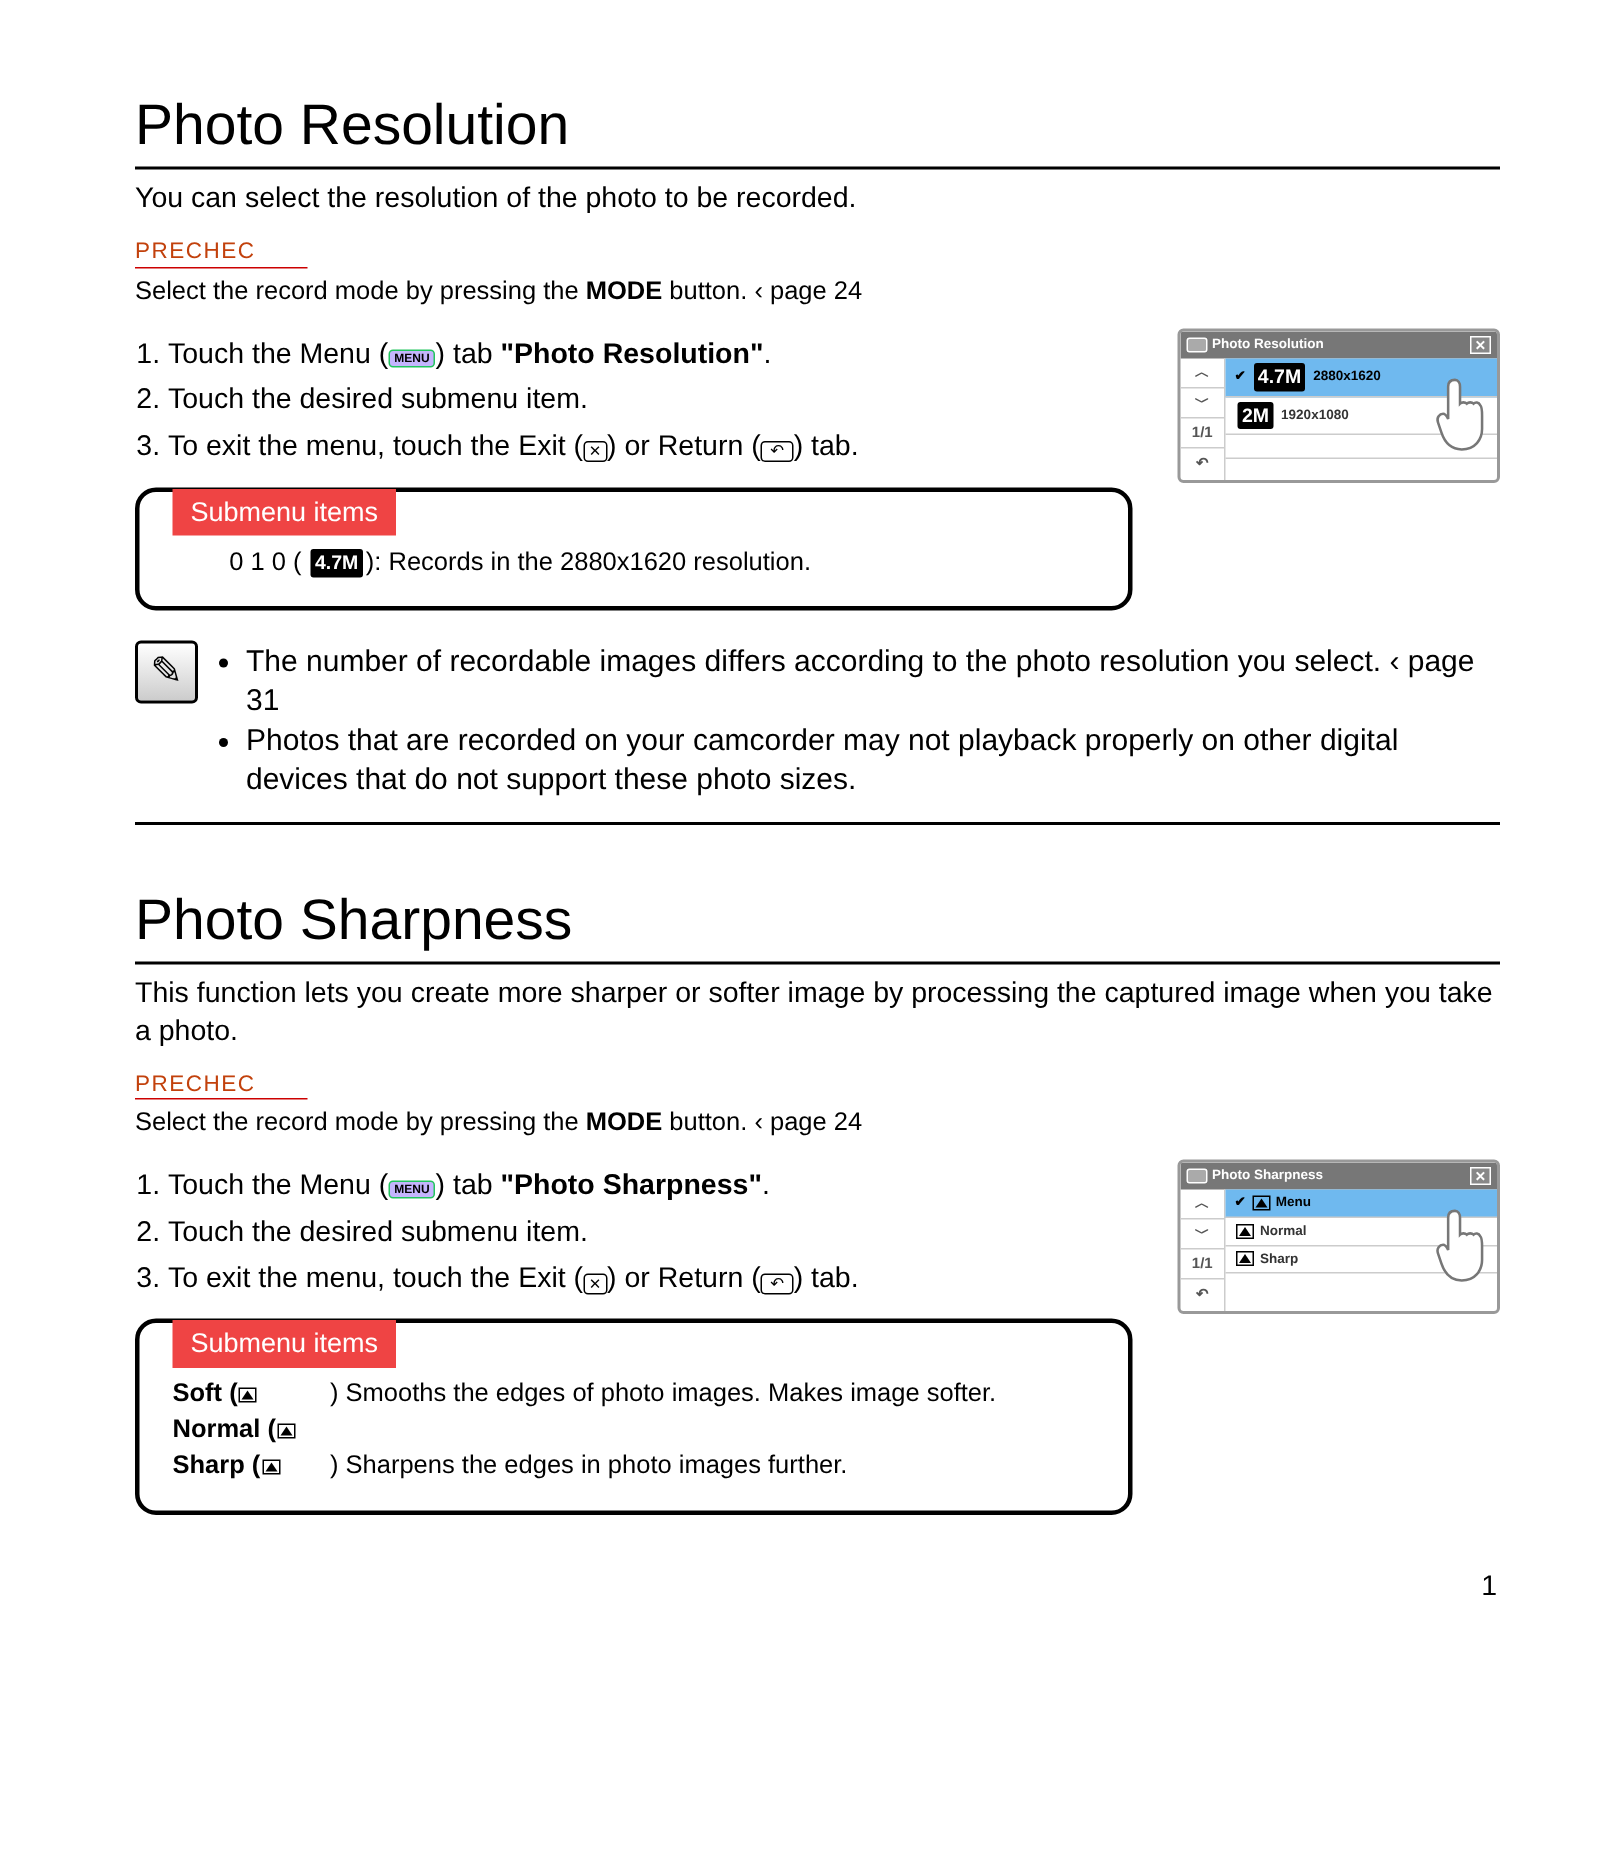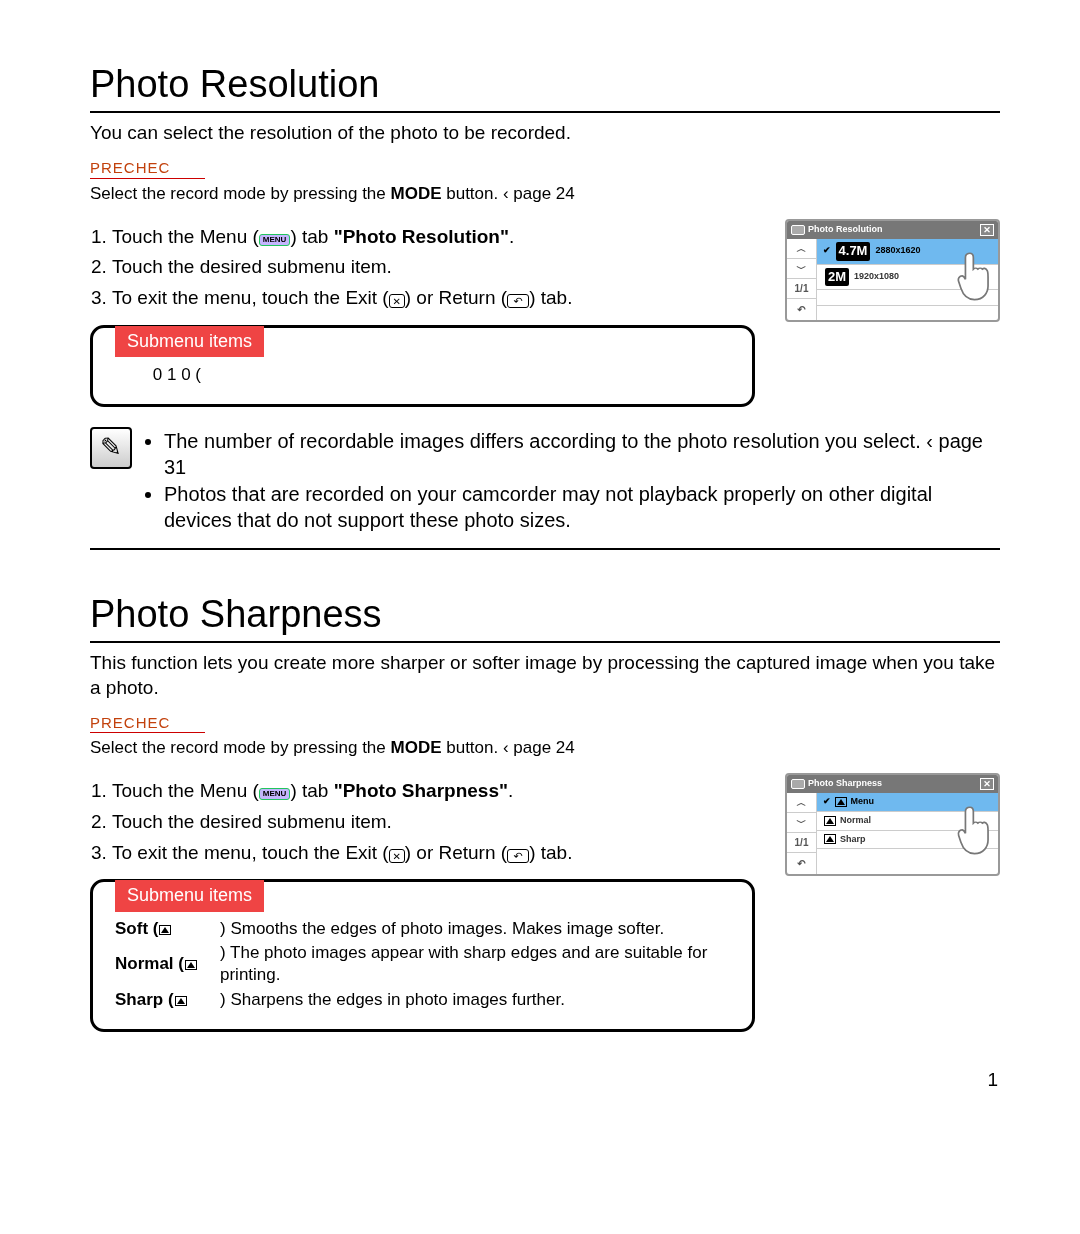--- a/index.html
+++ b/index.html
@@ -273,20 +273,21 @@
       <li>
         <span>To exit the menu, touch the Exit (</span><span class="icon-box">✕</span><span>) or Return (</span><span class="icon-return">↶</span><span>) tab.</span>
       </li>
     </ol>
 
     <div class="submenu-box">
       <div class="submenu-tab">Submenu items</div>
       <div class="submenu-content">
         <div class="submenu-row">
           <span class="lbl">0 1  0 (</span>
+          <span><span class="chip">4.7M</span><span>): Records in the 2880x1620 resolution.</span></span>
         </div>
       </div>
     </div>
   </div>
 
   <div class="device">
     <div class="titlebar">
       <span class="ttl">
           <span class="cam-icon"></span>
           <span>Photo Resolution</span>
@@ -354,21 +355,20 @@
 
     <div class="submenu-box">
       <div class="submenu-tab">Submenu items</div>
       <div class="submenu-content">
         <div class="submenu-row">
           <span class="lbl2"><span class="bold">Soft (</span><span class="sharp-icon"></span></span>
           <span>)   Smooths the edges of photo images. Makes image softer.</span>
         </div>
         <div class="submenu-row">
           <span class="lbl2"><span class="bold">Normal (</span><span class="sharp-icon"></span></span>
-          <span>)   The photo images appear with sharp edges and are suitable for printing.</span>
         </div>
         <div class="submenu-row">
           <span class="lbl2"><span class="bold">Sharp (</span><span class="sharp-icon"></span></span>
           <span>)   Sharpens the edges in photo images further.</span>
         </div>
       </div>
     </div>
   </div>
 
   <div class="device">

